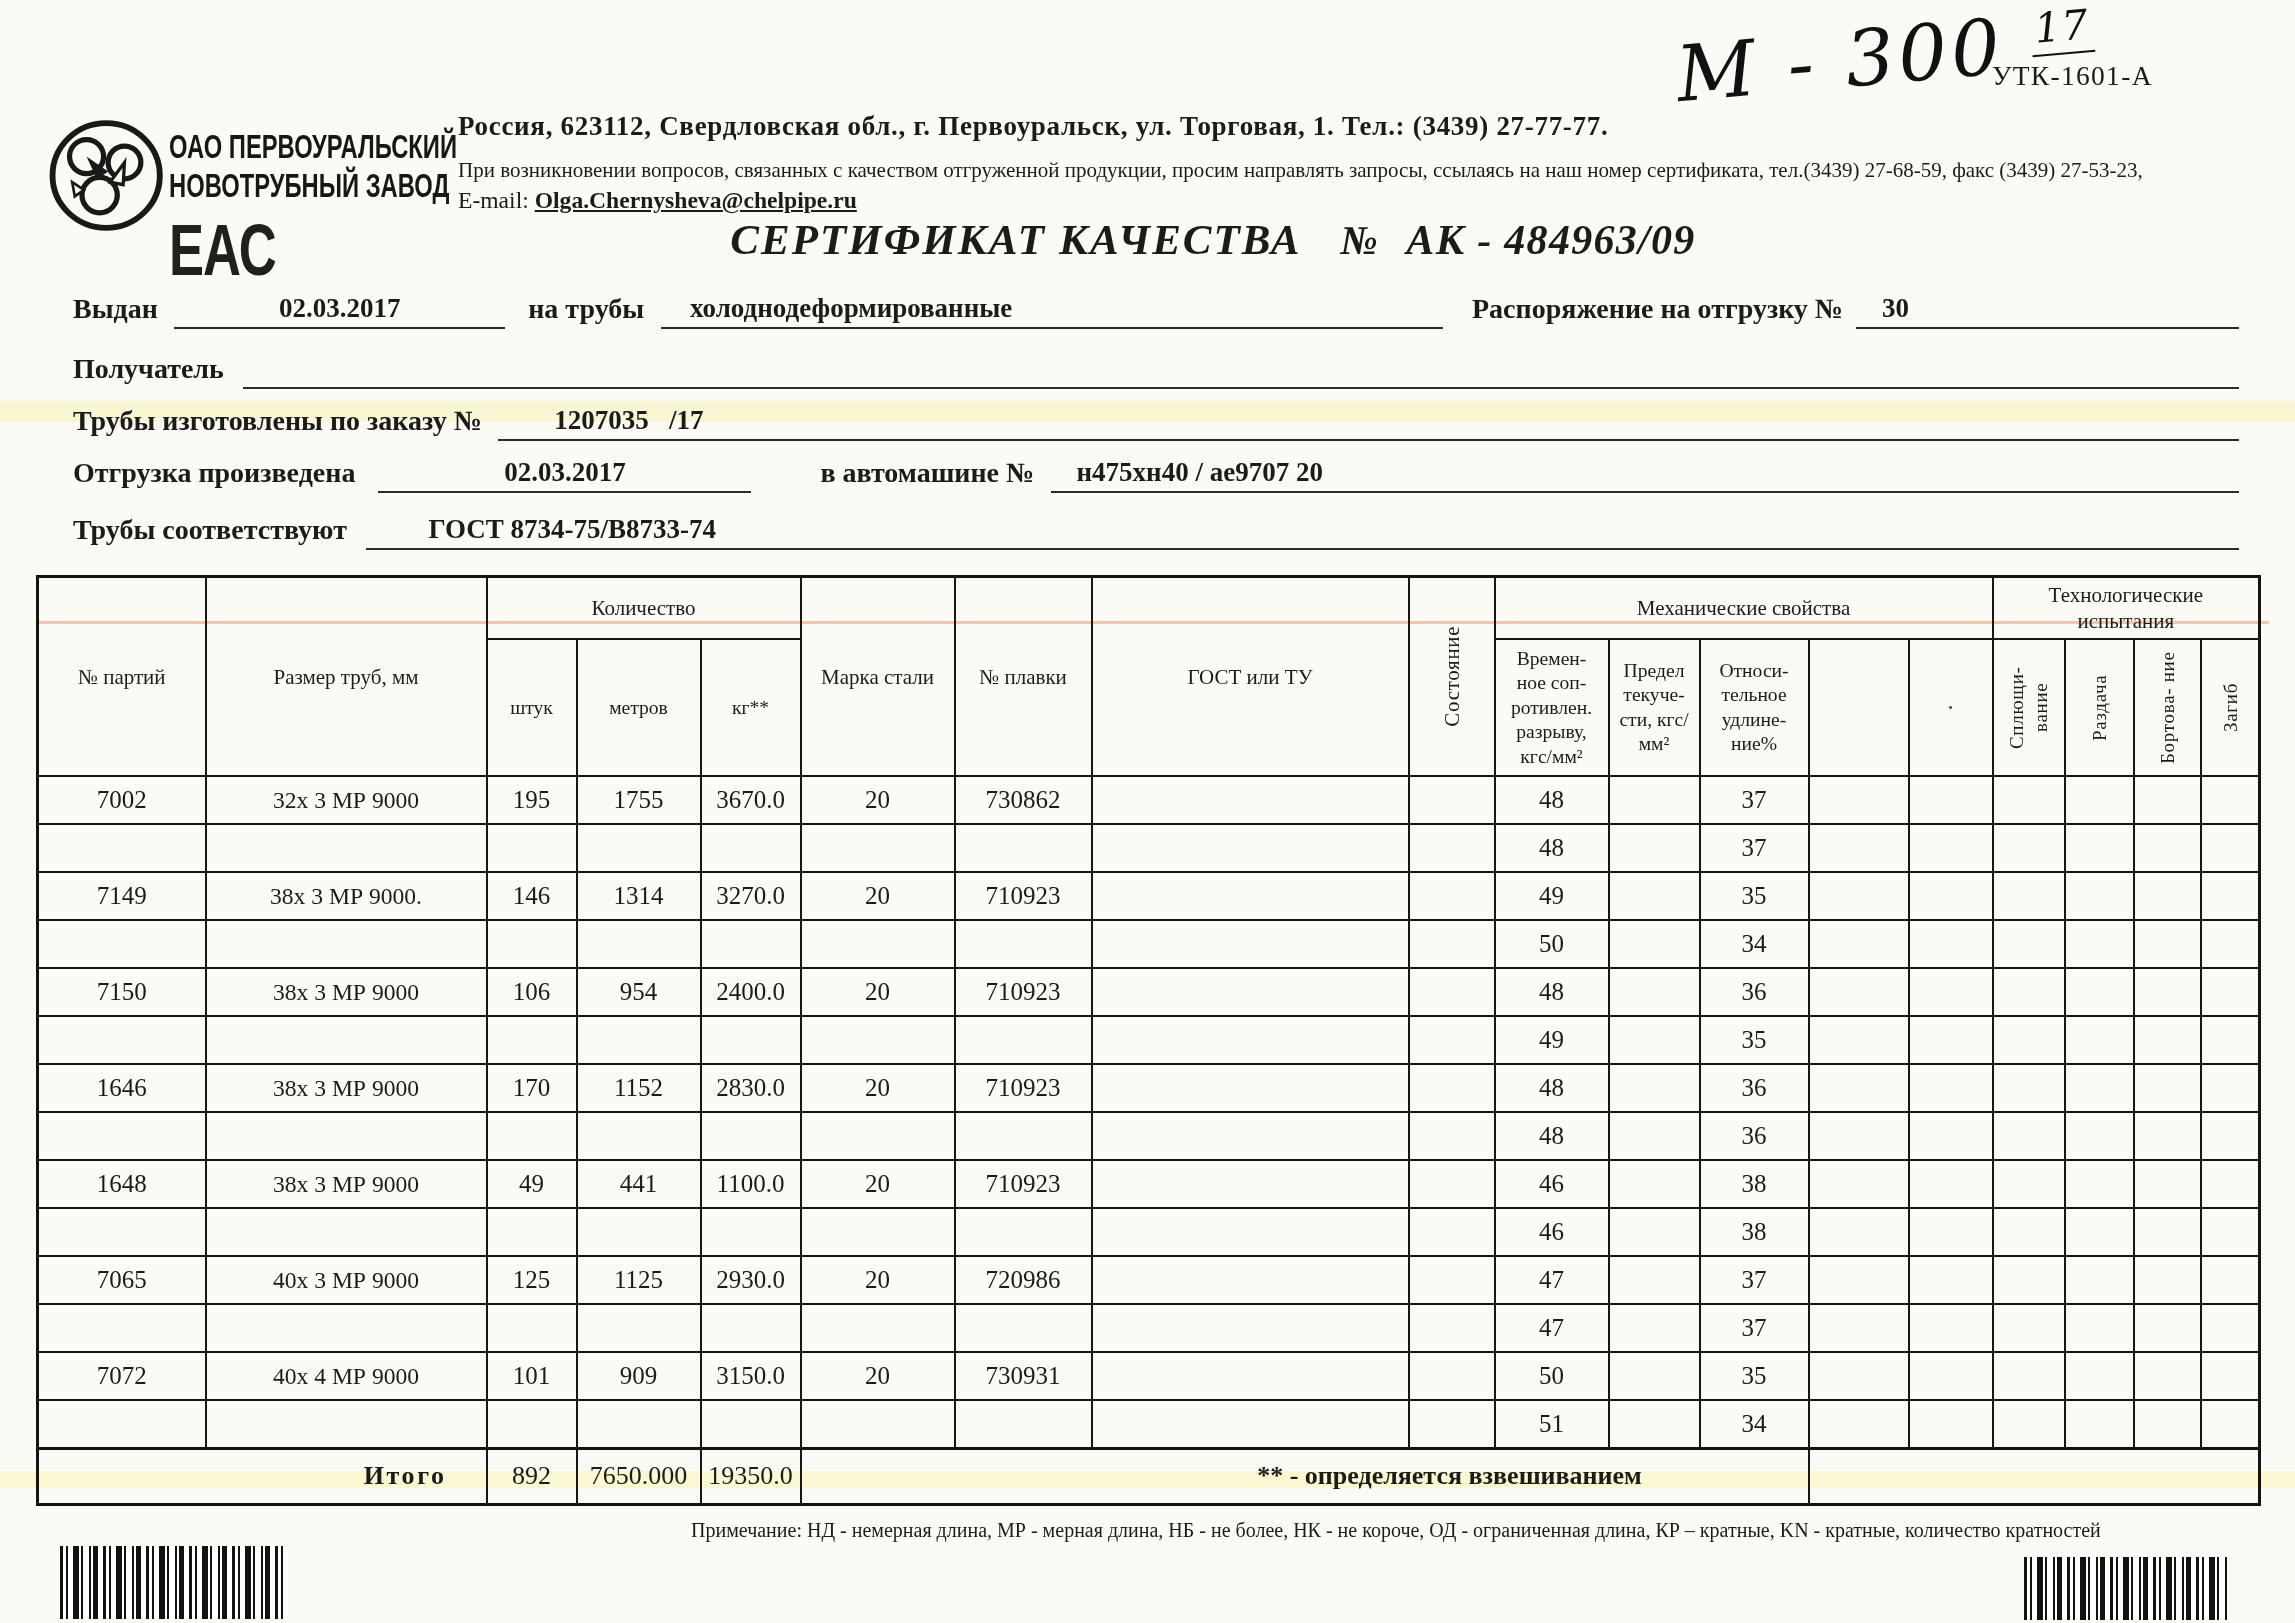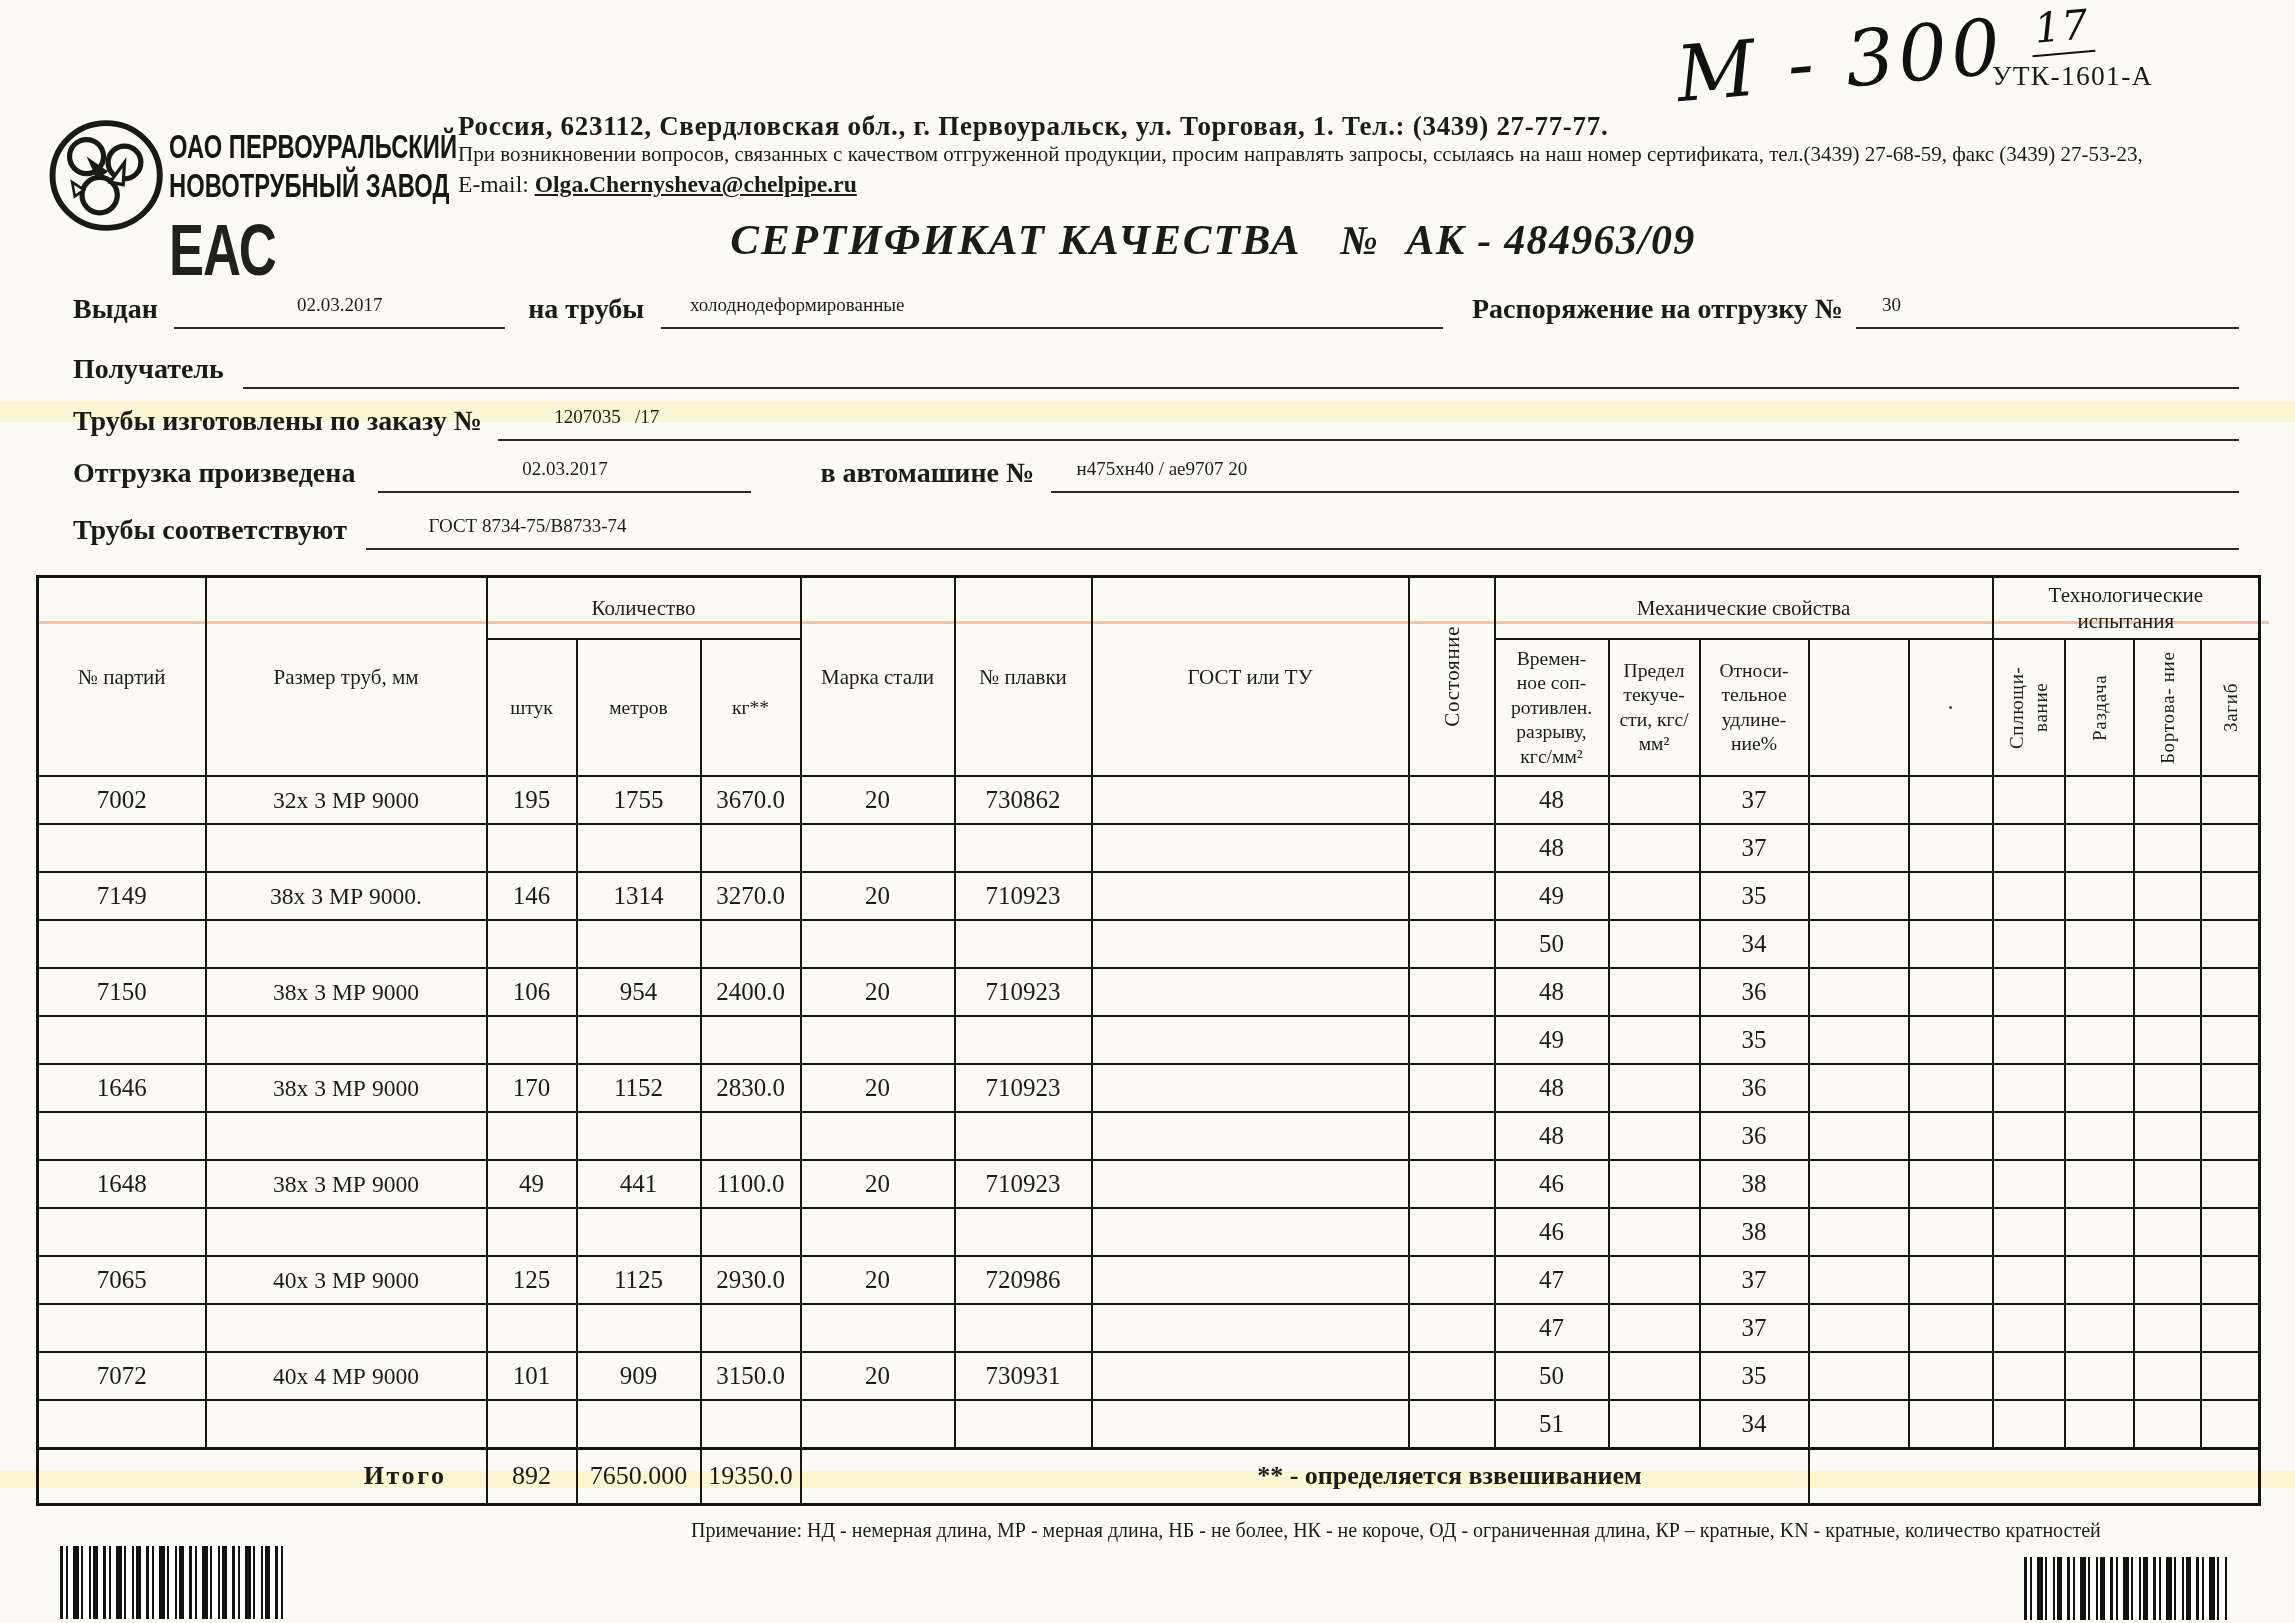--- a/index.html
+++ b/index.html
@@ -20,21 +20,21 @@
   .logo-wrap { position:absolute; left:46px; top:119px; width:121px; height:113px; }
   .company-name {
     position:absolute; left:169px; top:128px;
     font-family:"Liberation Sans", sans-serif;
     font-weight:700; font-size:33px; line-height:1.18;
     transform:scaleX(0.72); transform-origin:left top;
     white-space:nowrap; color:#171714;
   }
   .address-block { position:absolute; left:458px; top:111px; width:1826px; }
   .addr1 { font-size:27px; font-weight:700; letter-spacing:0.7px; }
-  .addr2 { font-size:21px; margin-top:0; }
+  .addr2 { font-size:21px; margin-top:16px; }
   .addr3 { font-size:23.6px; margin-top:3.9px; }
   .addr3 .email { text-decoration:underline; font-weight:700; }
 
   .handwritten {
     position:absolute; left:1676px; top:11.8px; width:419px;
     font-style:italic; font-size:77px; font-family:"DejaVu Serif", serif;
     transform:rotate(-5deg); letter-spacing:3.9px; color:#111;
     white-space:nowrap;
   }
   .hw-sup { font-size:41px; vertical-align:super; border-bottom:2.6px solid #111; padding:0 3.9px 1.3px 3.9px; letter-spacing:1.3px; }
@@ -49,22 +49,22 @@
 
   .title-line { position:absolute; left:236px; right:105px; top:215px; text-align:center; white-space:nowrap; }
   .title-main { font-size:43px; font-weight:700; font-style:italic; letter-spacing:2px; }
   .title-no { font-size:41px; font-weight:700; font-style:italic; margin-left:36px; }
   .title-num { font-size:42px; font-weight:700; font-style:italic; margin-left:26px; letter-spacing:1.3px; }
 
   
   .f-line { position:absolute; left:73px; right:56px; display:flex; align-items:flex-end; }
   .f-label { font-weight:700; font-size:28px; white-space:nowrap; padding-bottom:3.9px; }
   .u {
-    border-bottom:2px solid #2c2c28; font-size:19px; white-space:pre;
-    padding:0 0 2.6px 0; text-align:center; min-height:35px;
+    border-bottom:2px solid #2c2c28; font-size:27px; white-space:pre;
+    padding:0 0 2.6px 0; text-align:center; min-height:35px;font-weight:bold;
   }
   .grow { flex:1 1 auto; }
   .left-val { text-align:left; }
 
   
   .table-wrap { position:absolute; left:36px; top:575px; width:2224px; }
   table { border-collapse:collapse; width:2224px; table-layout:fixed; }
   td, th {
     border:2px solid #171715; font-weight:400;
     text-align:center; vertical-align:middle; overflow:hidden;

